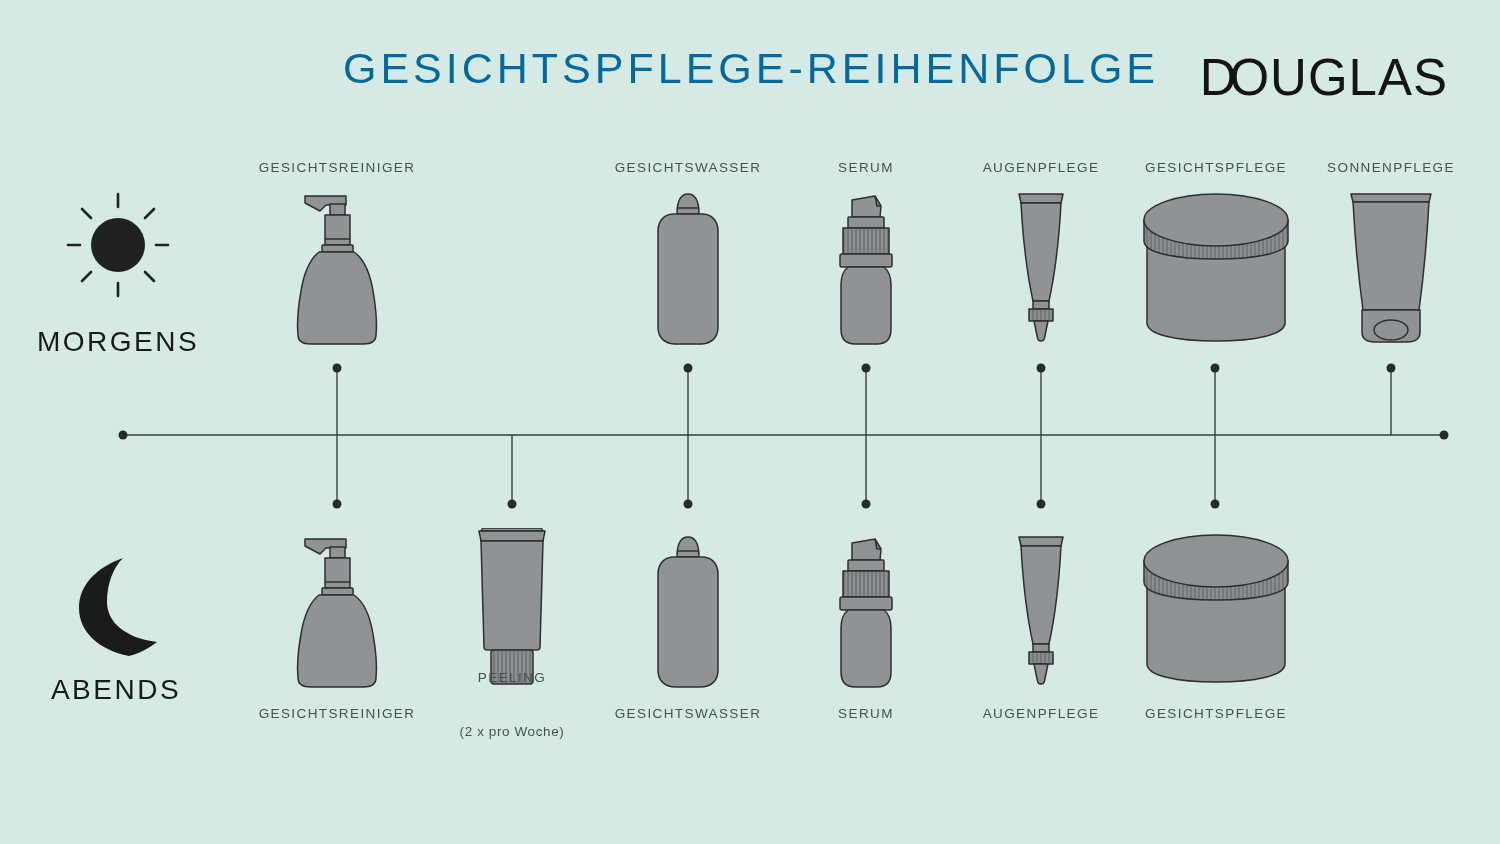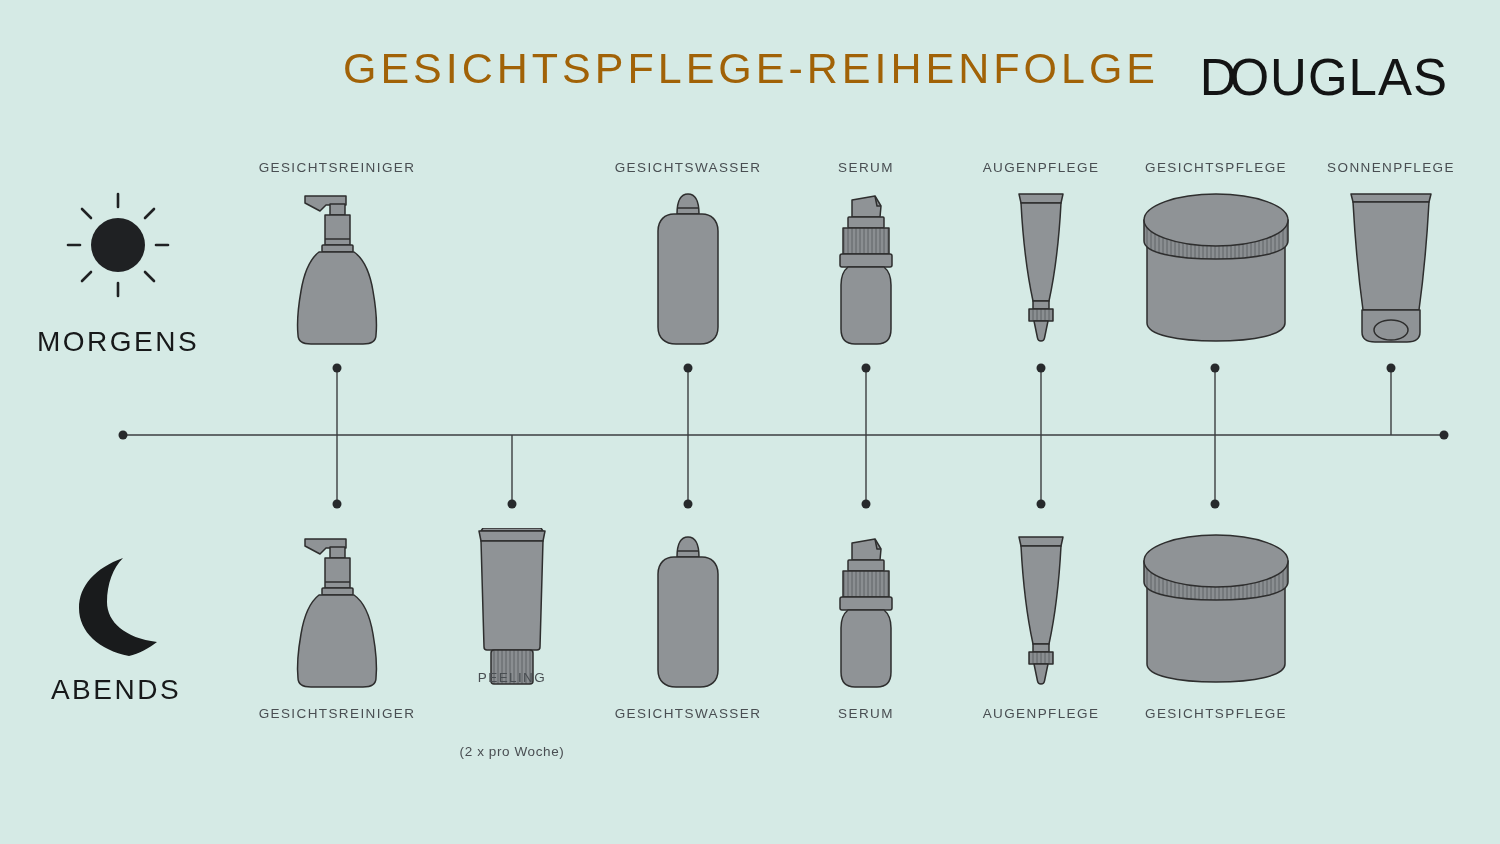--- a/index.html
+++ b/index.html
@@ -7,21 +7,21 @@
     width:1500px;height:844px;
     background:#d5eae5;
     font-family:"Liberation Sans", sans-serif;
     overflow:hidden;
   }
   .stage{position:relative;width:1500px;height:844px;background:#d5eae5;}
 
   .title{
     position:absolute;top:44px;left:751px;transform:translateX(-50%);
     font-size:43px;font-weight:300;letter-spacing:4px;
-    color:#a16207;white-space:nowrap;
+    color:#0369a1;white-space:nowrap;
   }
   .brand{
     position:absolute;top:48px;right:52px;
     font-size:51px;font-weight:500;letter-spacing:1px;
     color:#131414;white-space:nowrap;
   }
   .brand .o{margin-left:-0.16em;}
 
   .period-label{
     position:absolute;transform:translateX(-50%);
@@ -50,21 +50,21 @@
   .f-eye-e{left:1016px;top:536px;width:50px;height:152px;}
   .f-jar-e{left:1142px;top:534px;width:148px;height:152px;}
 
   .step-label{
     position:absolute;transform:translateX(-50%);
     font-size:13.5px;letter-spacing:1.4px;color:#494e52;
     white-space:nowrap;font-weight:400;text-align:center;
   }
   .step-sublabel{
     position:absolute;transform:translateX(-50%);
-    font-size:13.5px;letter-spacing:0.6px;color:#494e52;white-space:nowrap;margin-top:20px;
+    font-size:13.5px;letter-spacing:0.6px;color:#494e52;white-space:nowrap;
   }
   .lm1{left:337px;top:160px;} .lm2{left:688px;top:160px;} .lm3{left:866px;top:160px;}
   .lm4{left:1041px;top:160px;} .lm5{left:1216px;top:160px;} .lm6{left:1391px;top:160px;}
   .le1{left:337px;top:706px;} .le2{left:512px;top:670px;} .le2s{left:512px;top:724px;}
   .le3{left:688px;top:706px;} .le4{left:866px;top:706px;} .le5{left:1041px;top:706px;}
   .le6{left:1216px;top:706px;}
 
   .defs-holder{position:absolute;width:0;height:0;overflow:hidden;}
 </style>
 </head>

